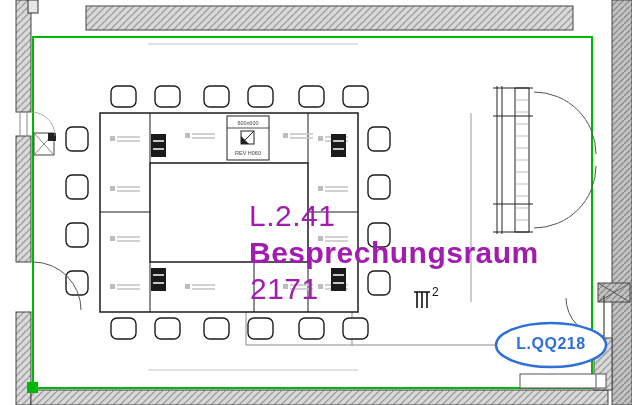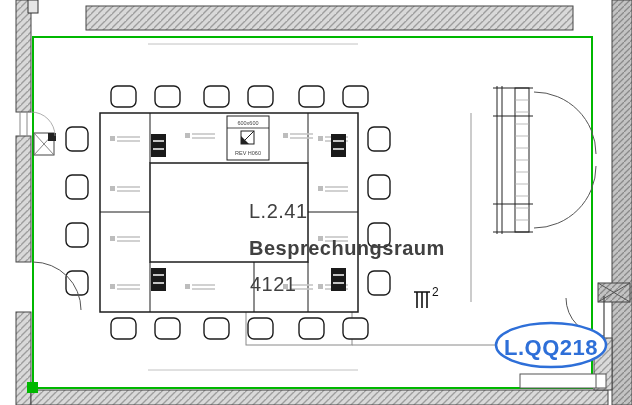--- a/index.html
+++ b/index.html
@@ -6,26 +6,26 @@
   .canvas{
     position:relative;width:632px;height:405px;background:#ffffff;
     overflow:hidden;font-family:"Liberation Sans",sans-serif;
   }
   svg{position:absolute;left:0;top:0;}
   .furniture{fill:#ffffff;stroke:#1c1c1c;stroke-width:1.5;}
   .chair{fill:#ffffff;stroke:#1c1c1c;stroke-width:1.4;}
   .thinline{stroke:#8a8a8a;stroke-width:1;fill:none;}
   .doorline{stroke:#555555;stroke-width:1;fill:none;}
   .room-label{
-    position:absolute;color:#404040;font-size:20px;letter-spacing:.5px;
+    position:absolute;color:#a21caf;font-size:30px;letter-spacing:.5px;
     white-space:nowrap;line-height:1;
   }
   .tag-label{
     position:absolute;left:496px;top:335px;width:110px;text-align:center;
-    color:#2e6fd8;font-size:22px;font-weight:bold;letter-spacing:.5px;
+    color:#2e6fd8;font-size:16px;font-weight:bold;letter-spacing:.5px;
   }
   .tiny{font-size:5.5px;fill:#444;text-anchor:middle;font-family:"Liberation Sans",sans-serif;}
   .count-txt{font-size:12px;fill:#111;font-family:"Liberation Sans",sans-serif;}
 </style>
 </head>
 <body>
 
 <div class="canvas">
 
 <svg width="632" height="405" viewBox="0 0 632 405">
@@ -206,16 +206,16 @@
     <text x="432" y="296" class="count-txt">2</text>
   </g>
 
   <g>
     <ellipse cx="551" cy="345" rx="55" ry="22" fill="#ffffff" stroke="#2e6fd8" stroke-width="2.5"></ellipse>
   </g>
 </svg>
 
   <div class="room-label" style="left:249px;top:201px;">L.2.41</div>
   <div class="room-label" style="left:249px;top:238px;font-weight:bold;">Besprechungsraum</div>
-  <div class="room-label" style="left:250px;top:274px;">4121</div>
+  <div class="room-label" style="left:250px;top:274px;">2171</div>
   <div class="tag-label">L.QQ218</div>
 
 </div>
 
 </body></html>

